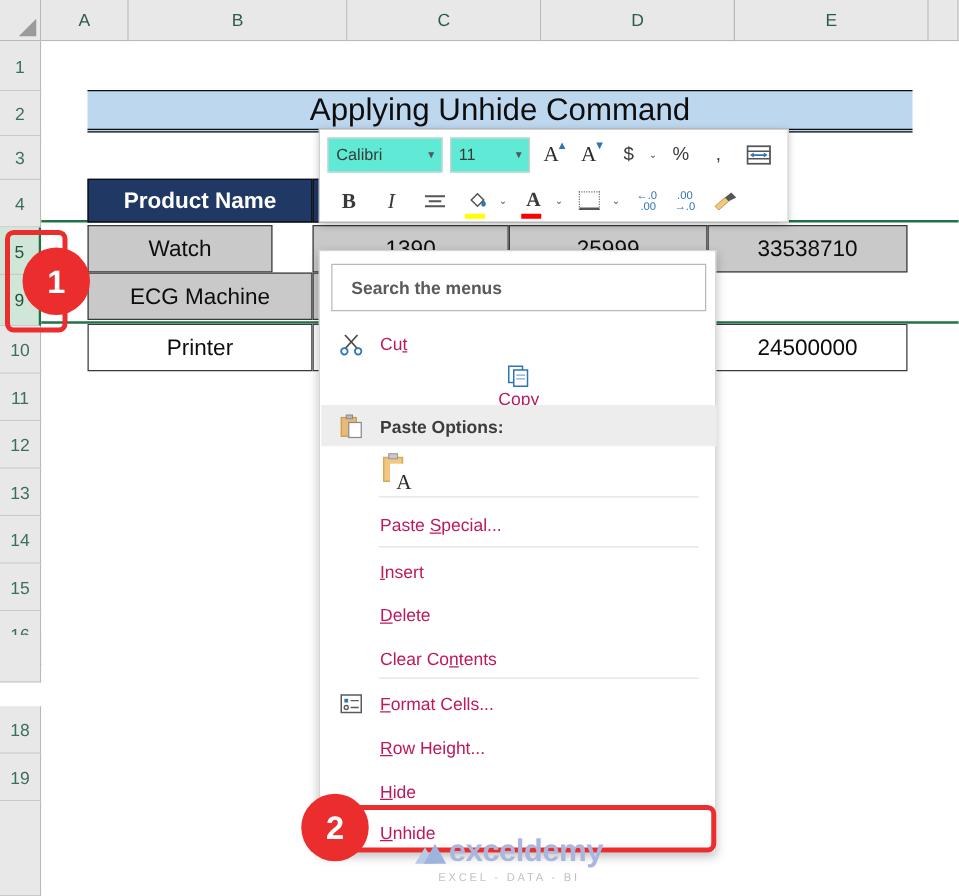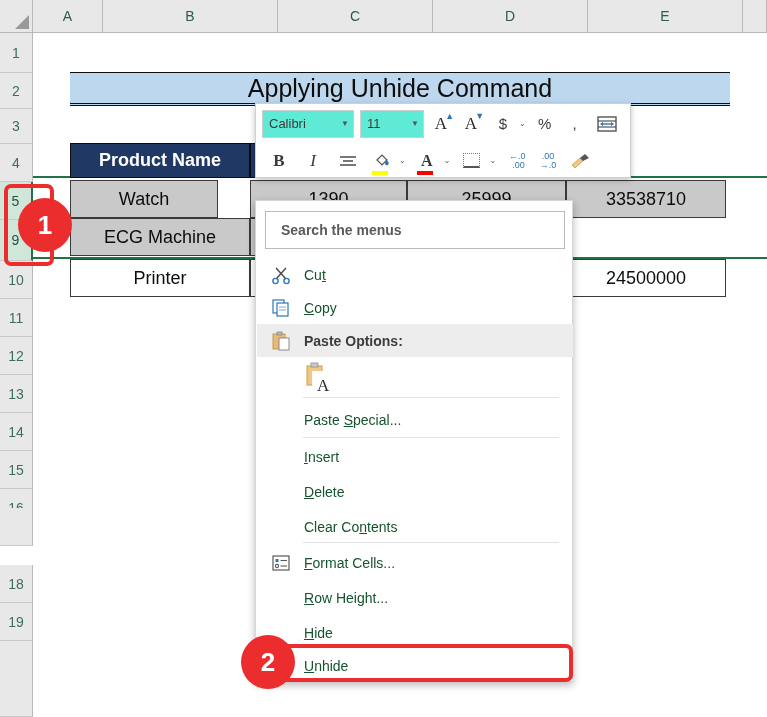--- a/index.html
+++ b/index.html
@@ -106,21 +106,21 @@
   }
   .searchbox {
     position: absolute; left: 9px; top: 10px; width: 300px; height: 38px;
     border: 1px solid #b9b9b9; background: #ffffff;
     display: flex; align-items: center; padding-left: 15px;
     color: #5a5a5a; font-size: 14px; font-weight: bold;
   }
   .menu-item {
     position: absolute; left: 1px; width: 316px; height: 33px;
     display: flex; align-items: center;
-    color: #14532d; font-size: 14px;
+    color: #be185d; font-size: 14px;
   }
   .menu-item .mi-ico { width: 47px; display: flex; align-items: center; justify-content: center; }
   .menu-item .mi-label { flex: 1; }
   .menu-item.highlight { background: #ededed; font-weight: bold; color: #3c3c3c; }
   .menu-sep { position: absolute; left: 47px; width: 256px; height: 1px; background: #e2e2e2; }
   .u { text-decoration: underline; }
   .paste-icons { position: absolute; left: 47px; width: 260px; height: 40px; display: flex; align-items: center; }
 
   
   .badge {
@@ -293,21 +293,21 @@
         <svg width="20" height="20" viewBox="0 0 20 20">
           <line x1="5" y1="3" x2="15" y2="14" stroke="#4a4a4a" stroke-width="1.4"></line>
           <line x1="15" y1="3" x2="5" y2="14" stroke="#4a4a4a" stroke-width="1.4"></line>
           <circle cx="4.5" cy="16" r="2.6" fill="none" stroke="#2e75b6" stroke-width="1.4"></circle>
           <circle cx="15.5" cy="16" r="2.6" fill="none" stroke="#2e75b6" stroke-width="1.4"></circle>
         </svg>
       </span>
       <span class="mi-label">Cu<span class="u">t</span></span>
     </div>
 
-    <div class="menu-item" style="top:90px;">
+    <div class="menu-item" style="top:90px;flex-direction:column;">
       <span class="mi-ico">
         <svg width="20" height="20" viewBox="0 0 20 20">
           <rect x="2" y="2" width="11" height="13" fill="#fff" stroke="#2e75b6" stroke-width="1.2"></rect>
           <rect x="6" y="5" width="11" height="13" fill="#fff" stroke="#2e75b6" stroke-width="1.2"></rect>
           <line x1="8" y1="9" x2="15" y2="9" stroke="#7aa7d6" stroke-width="1"></line>
           <line x1="8" y1="12" x2="15" y2="12" stroke="#7aa7d6" stroke-width="1"></line>
         </svg>
       </span>
       <span class="mi-label"><span class="u">C</span>opy</span>
     </div>
@@ -388,14 +388,24 @@
       <span class="mi-label"><span class="u">U</span>nhide</span>
     </div>
   </div>
 
   <div class="hlbox" style="left:4px; top:184px; width:50px; height:82px;"></div>
   <div class="hlbox" style="left:246px; top:644px; width:327px; height:38px;"></div>
 
   <div class="badge" style="left:18px; top:198px; width:54px; height:54px;">1</div>
   <div class="badge" style="left:241px; top:635px; width:54px; height:54px;">2</div>
 
+  <div class="watermark" style="left:332px; top:667px;">
+    <div class="wm-main">
+      <span class="wm-logo">
+        <span class="l1"></span>
+          <span class="l2"></span>
+      </span>
+      <span class="wm-text">exceldemy</span>
+    </div>
+    <div class="wm-sub">EXCEL - DATA - BI</div>
+  </div>
 
 </div>
 
 </body></html>

